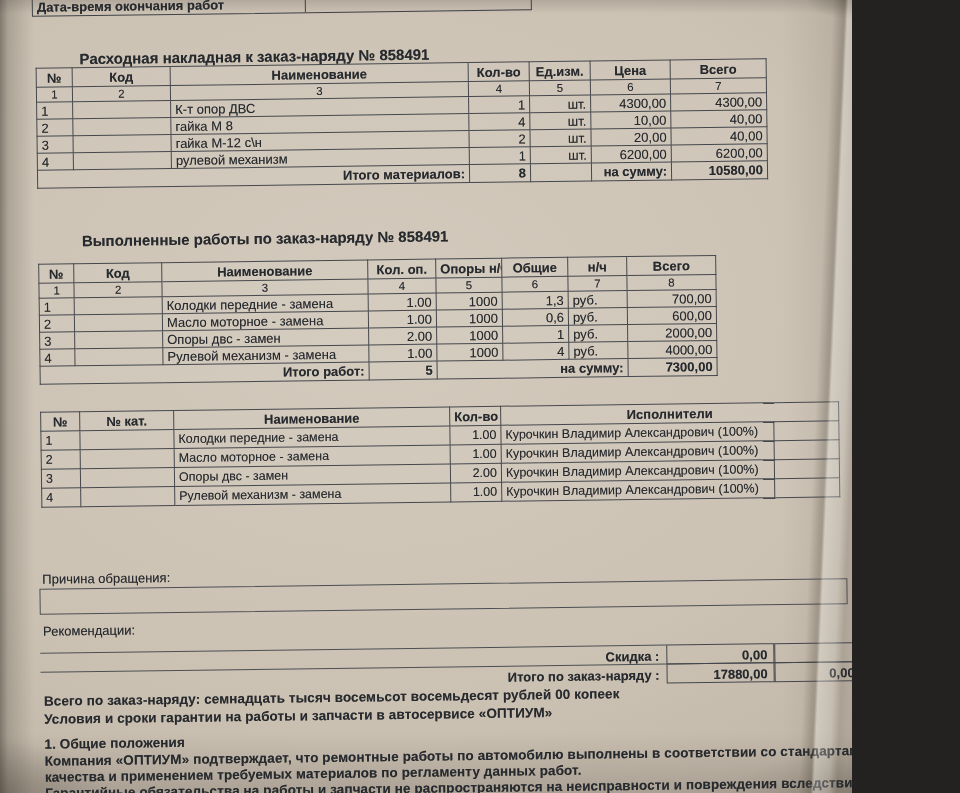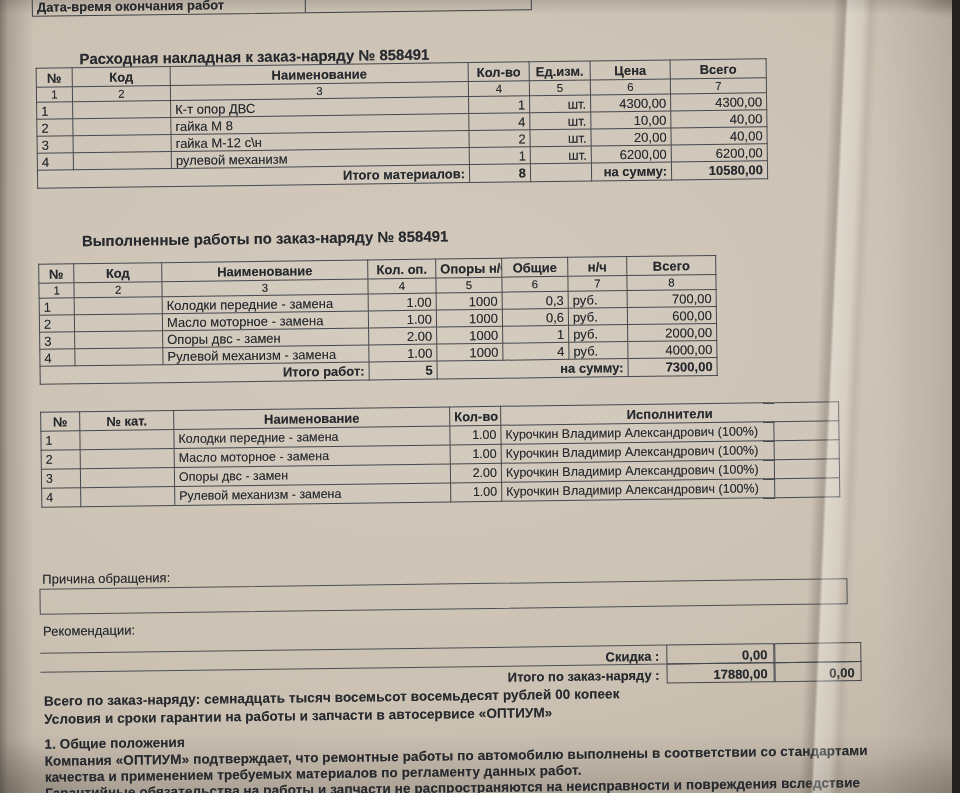--- a/index.html
+++ b/index.html
@@ -1,17 +1,17 @@
 <!DOCTYPE html>
 <html><head>
 <meta charset="utf-8">
 <style>
   html,body{margin:0;padding:0;width:960px;height:793px;overflow:hidden;background:#242220;}
   .paper{
-    position:relative;width:952px;height:793px;overflow:hidden;
+    position:relative;width:852px;height:793px;overflow:hidden;
     font-family:"Liberation Sans",sans-serif;color:#26292d;
     background:
       radial-gradient(60px 26px at 100% 0%, rgba(60,52,44,0.30), transparent 75%),
       radial-gradient(140px 70px at 0% 100%, rgba(55,48,40,0.28), transparent 75%),
       radial-gradient(160px 60px at 100% 100%, rgba(55,48,40,0.18), transparent 75%),
       linear-gradient(90deg, rgba(40,34,28,0.45) 0px, rgba(40,34,28,0.20) 8px, transparent 34px),
       linear-gradient(180deg, rgba(40,34,28,0.16) 0px, transparent 14px),
       linear-gradient(0deg, rgba(50,44,36,0.18) 0px, transparent 60px),
       linear-gradient(270deg, rgba(60,54,46,0.14) 0px, transparent 70px),
       radial-gradient(120% 95% at 44% 40%, #d3c9bc 0%, #ccc2b4 50%, #b7ac9e 100%);
@@ -182,21 +182,21 @@
           <td>8</td>
         </tr>
       </thead>
       <tbody>
         <tr class="datarow">
           <td class="l">1</td>
           <td></td>
           <td class="l">Колодки передние - замена</td>
           <td class="r">1.00</td>
           <td class="r">1000</td>
-          <td class="r">0,3</td>
+          <td class="r">1,3</td>
           <td class="l">руб.</td>
           <td class="r">700,00</td>
         </tr>
         <tr class="datarow">
           <td class="l">2</td>
           <td></td>
           <td class="l">Масло моторное - замена</td>
           <td class="r">1.00</td>
           <td class="r">1000</td>
           <td class="r">0,6</td>

